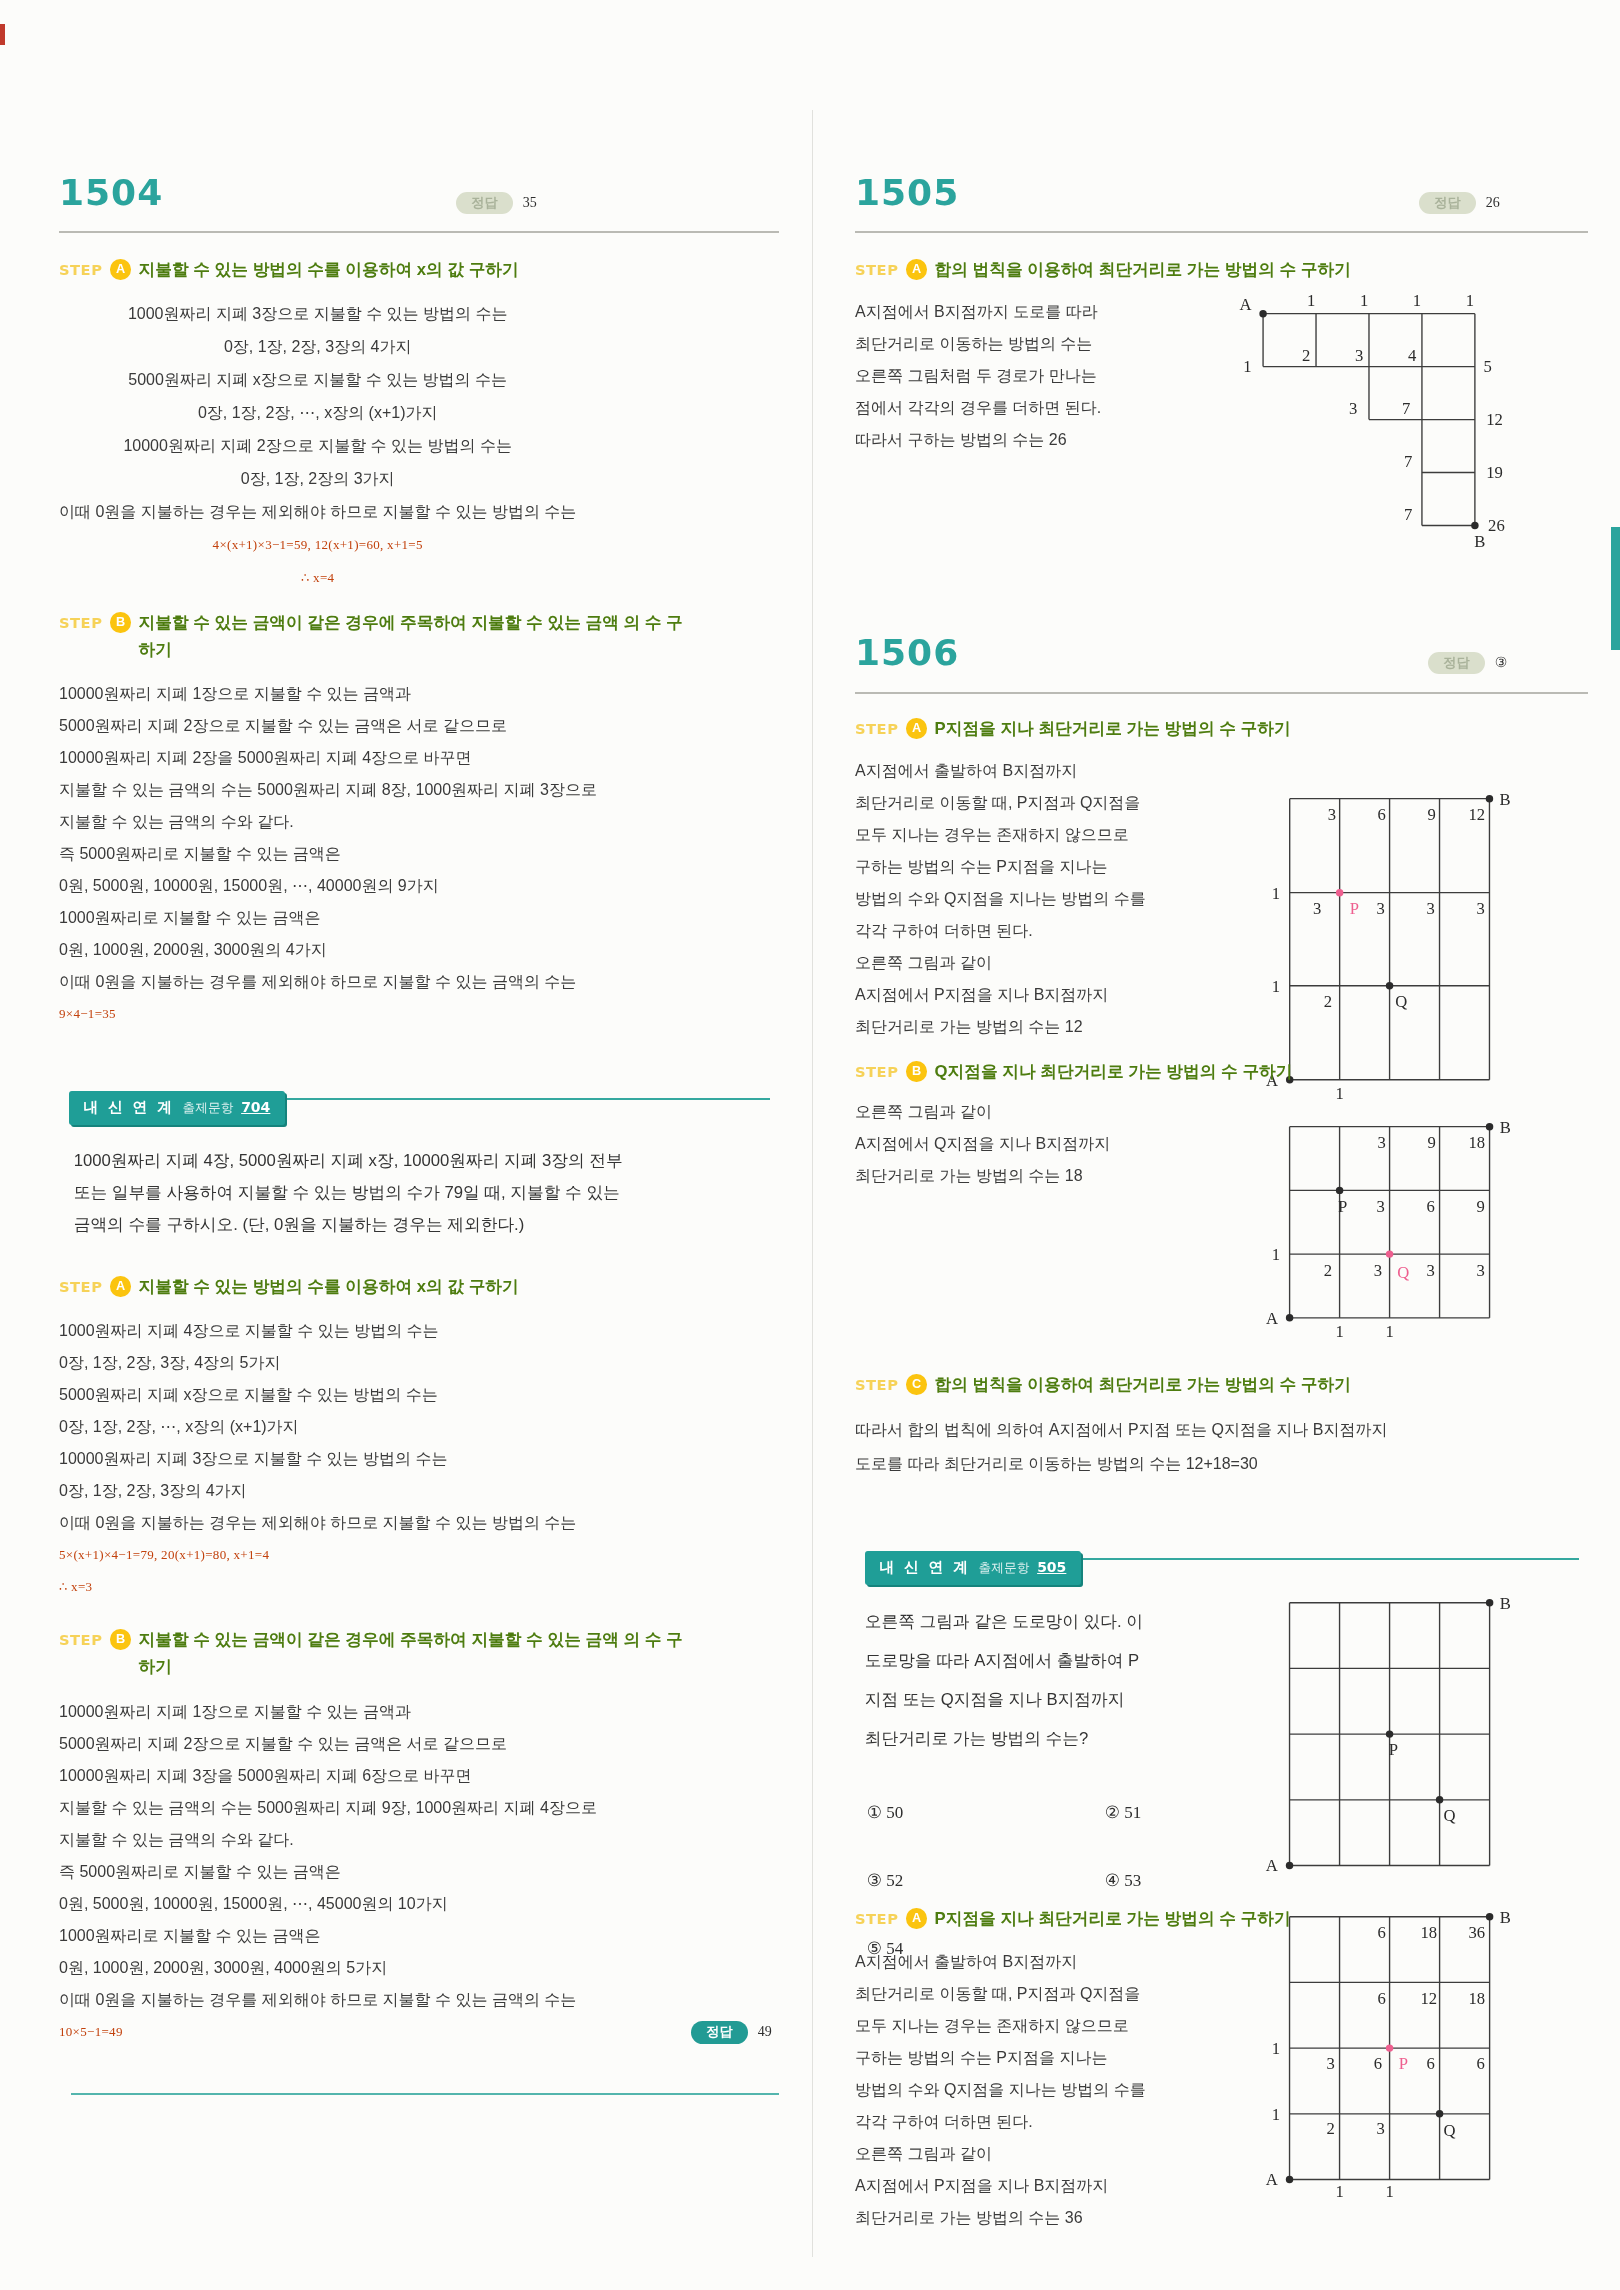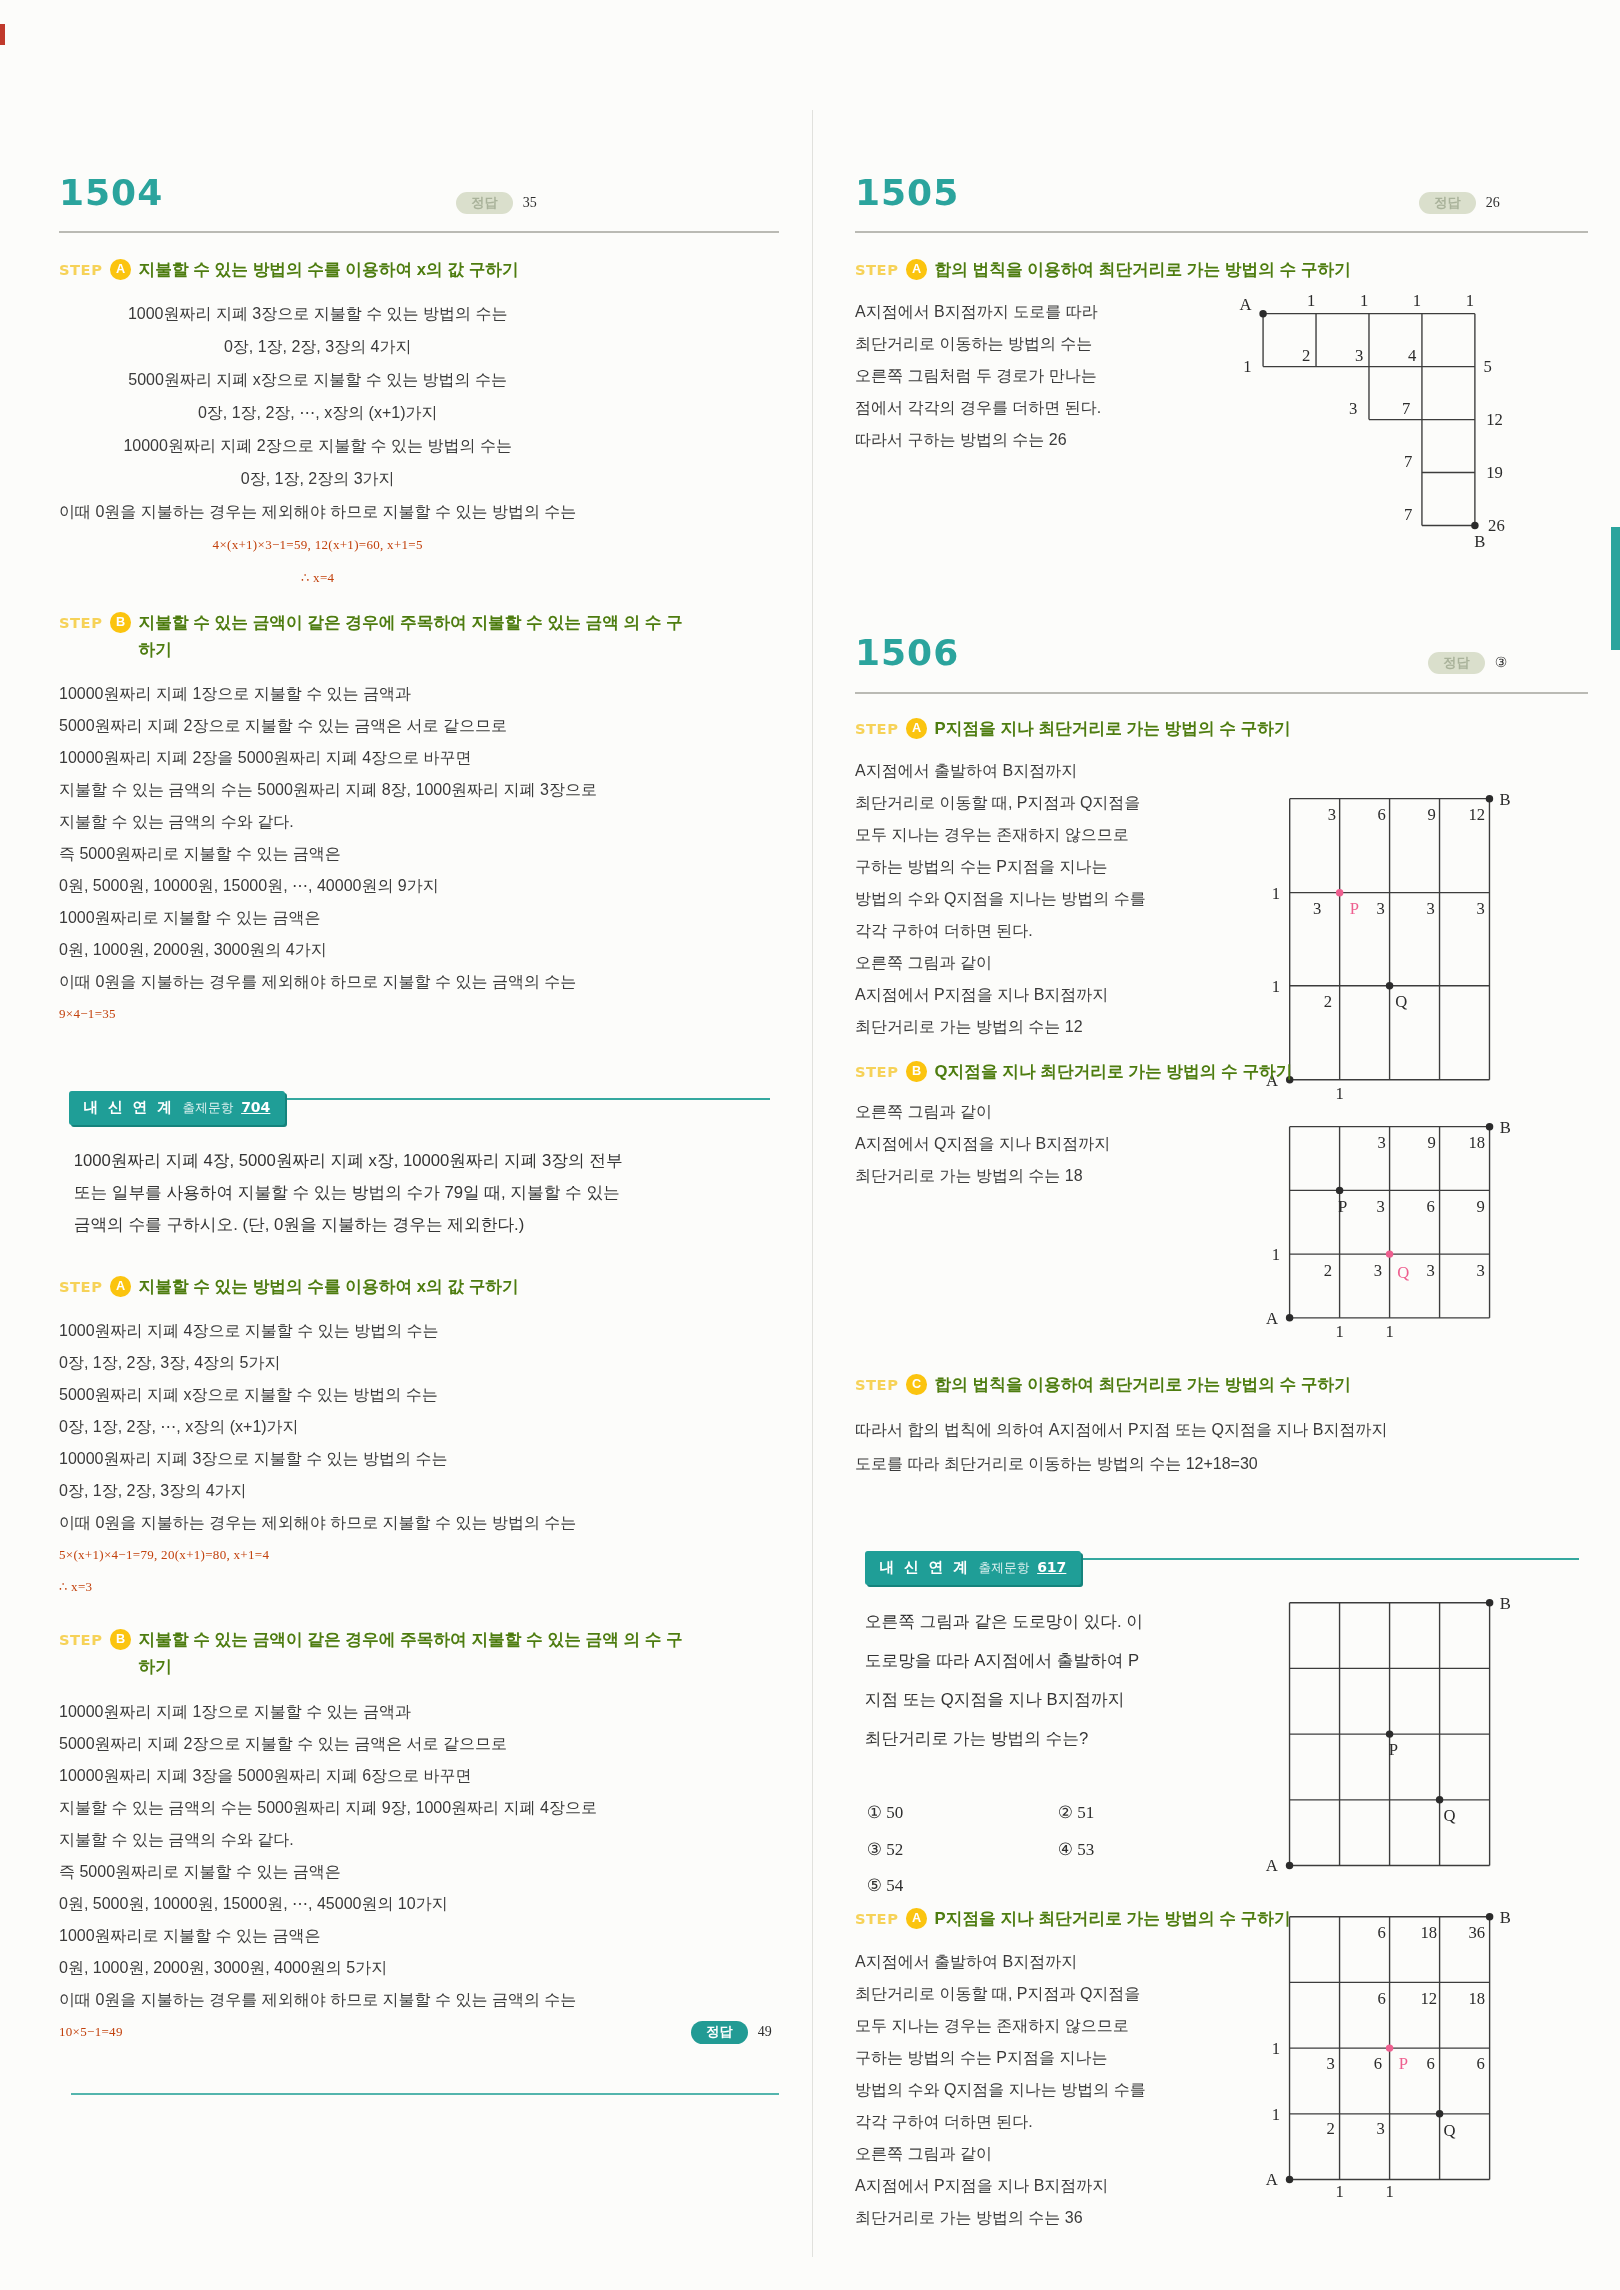--- a/index.html
+++ b/index.html
@@ -329,31 +329,31 @@
     <div class="lines" style="top:1413px;width:733px;--lh:34px;">
         <div class="line">따라서 합의 법칙에 의하여 A지점에서 P지점 또는 Q지점을 지나 B지점까지</div>
         <div class="line">도로를 따라 최단거리로 이동하는 방법의 수는 12+18=30</div>
       </div>
 
     <div class="ribbon" style="top:1551px;">
       <div class="rline"></div>
       <span class="rbadge">
         <span class="rseries">내 신 연 계</span>
         <span class="rlabel">출제문항</span>
-        <span class="rnum">617</span>
+        <span class="rnum">505</span>
       </span>
     </div>
 
     <div class="stmt" style="top:1602px;left:9.8px;width:412px;--lh:39px;">
         <div class="line">오른쪽 그림과 같은 도로망이 있다. 이</div>
         <div class="line">도로망을 따라 A지점에서 출발하여 P</div>
         <div class="line">지점 또는 Q지점을 지나 B지점까지</div>
         <div class="line">최단거리로 가는 방법의 수는?</div>
       </div>
-    <div class="choices" style="top:1802px;left:11.8px;">
+    <div class="choices" style="top:1802px;left:11.8px;gap:47px;">
         <div class="choice">① 50</div>
         <div class="choice">② 51</div>
         <div class="choice">③ 52</div>
         <div class="choice">④ 53</div>
         <div class="choice">⑤ 54</div>
       </div>
     <div class="fig" style="left:405px;top:1587px;"><svg viewBox="0 0 272 312" width="267" height="306">
           <line x1="30" y1="16" x2="234" y2="16" stroke="#3c3c3c" stroke-width="1.4"></line>
           <line x1="30" y1="83" x2="234" y2="83" stroke="#3c3c3c" stroke-width="1.4"></line>
           <line x1="30" y1="150" x2="234" y2="150" stroke="#3c3c3c" stroke-width="1.4"></line>

